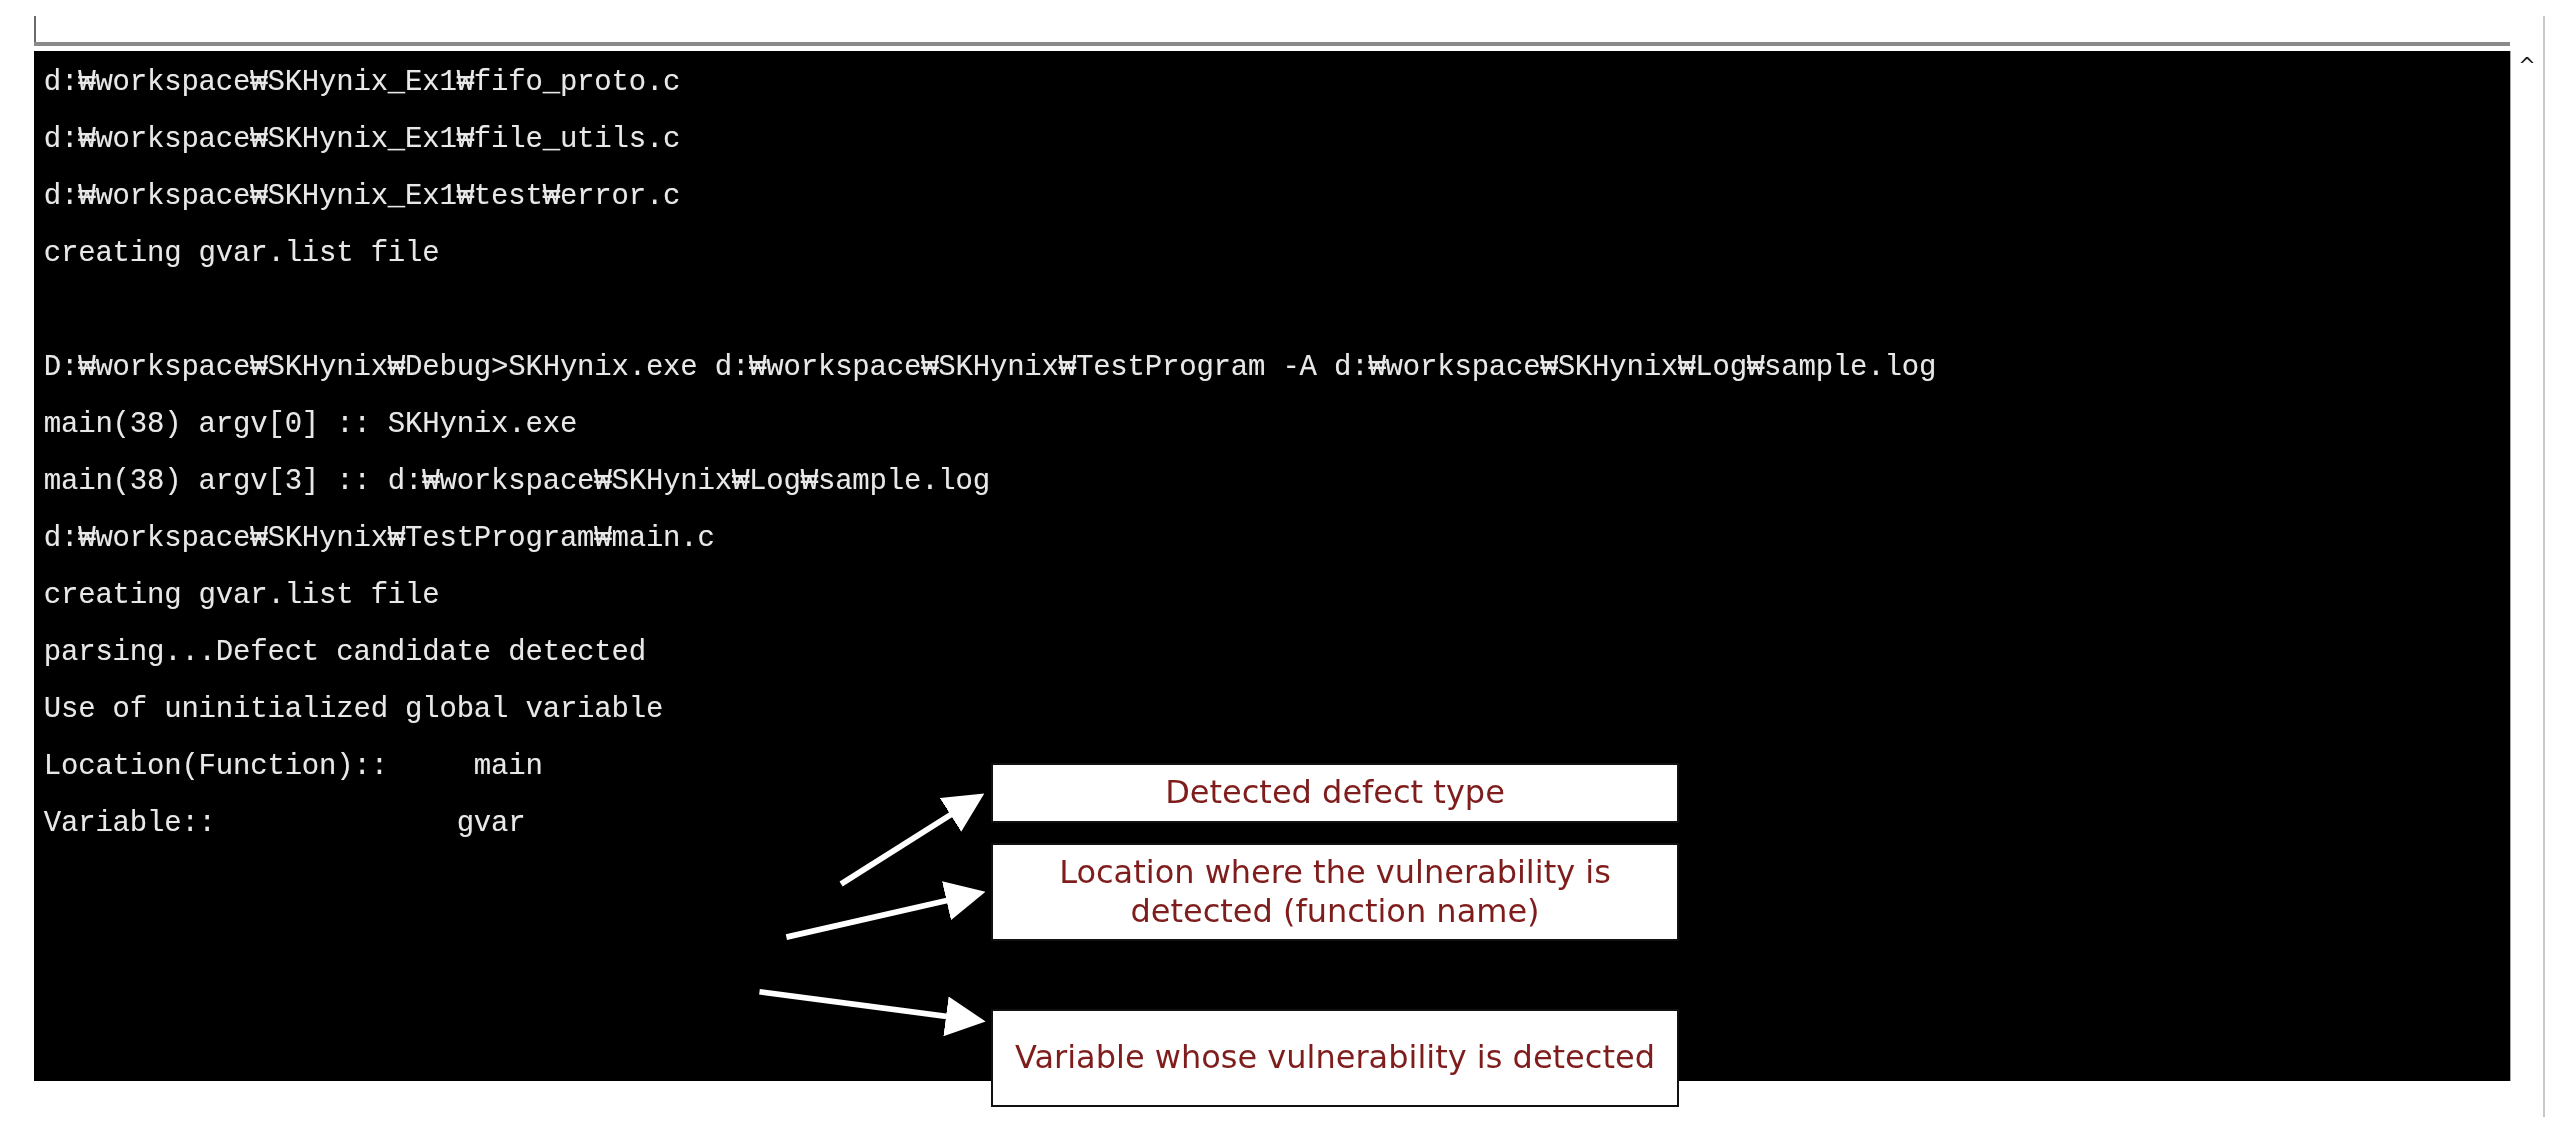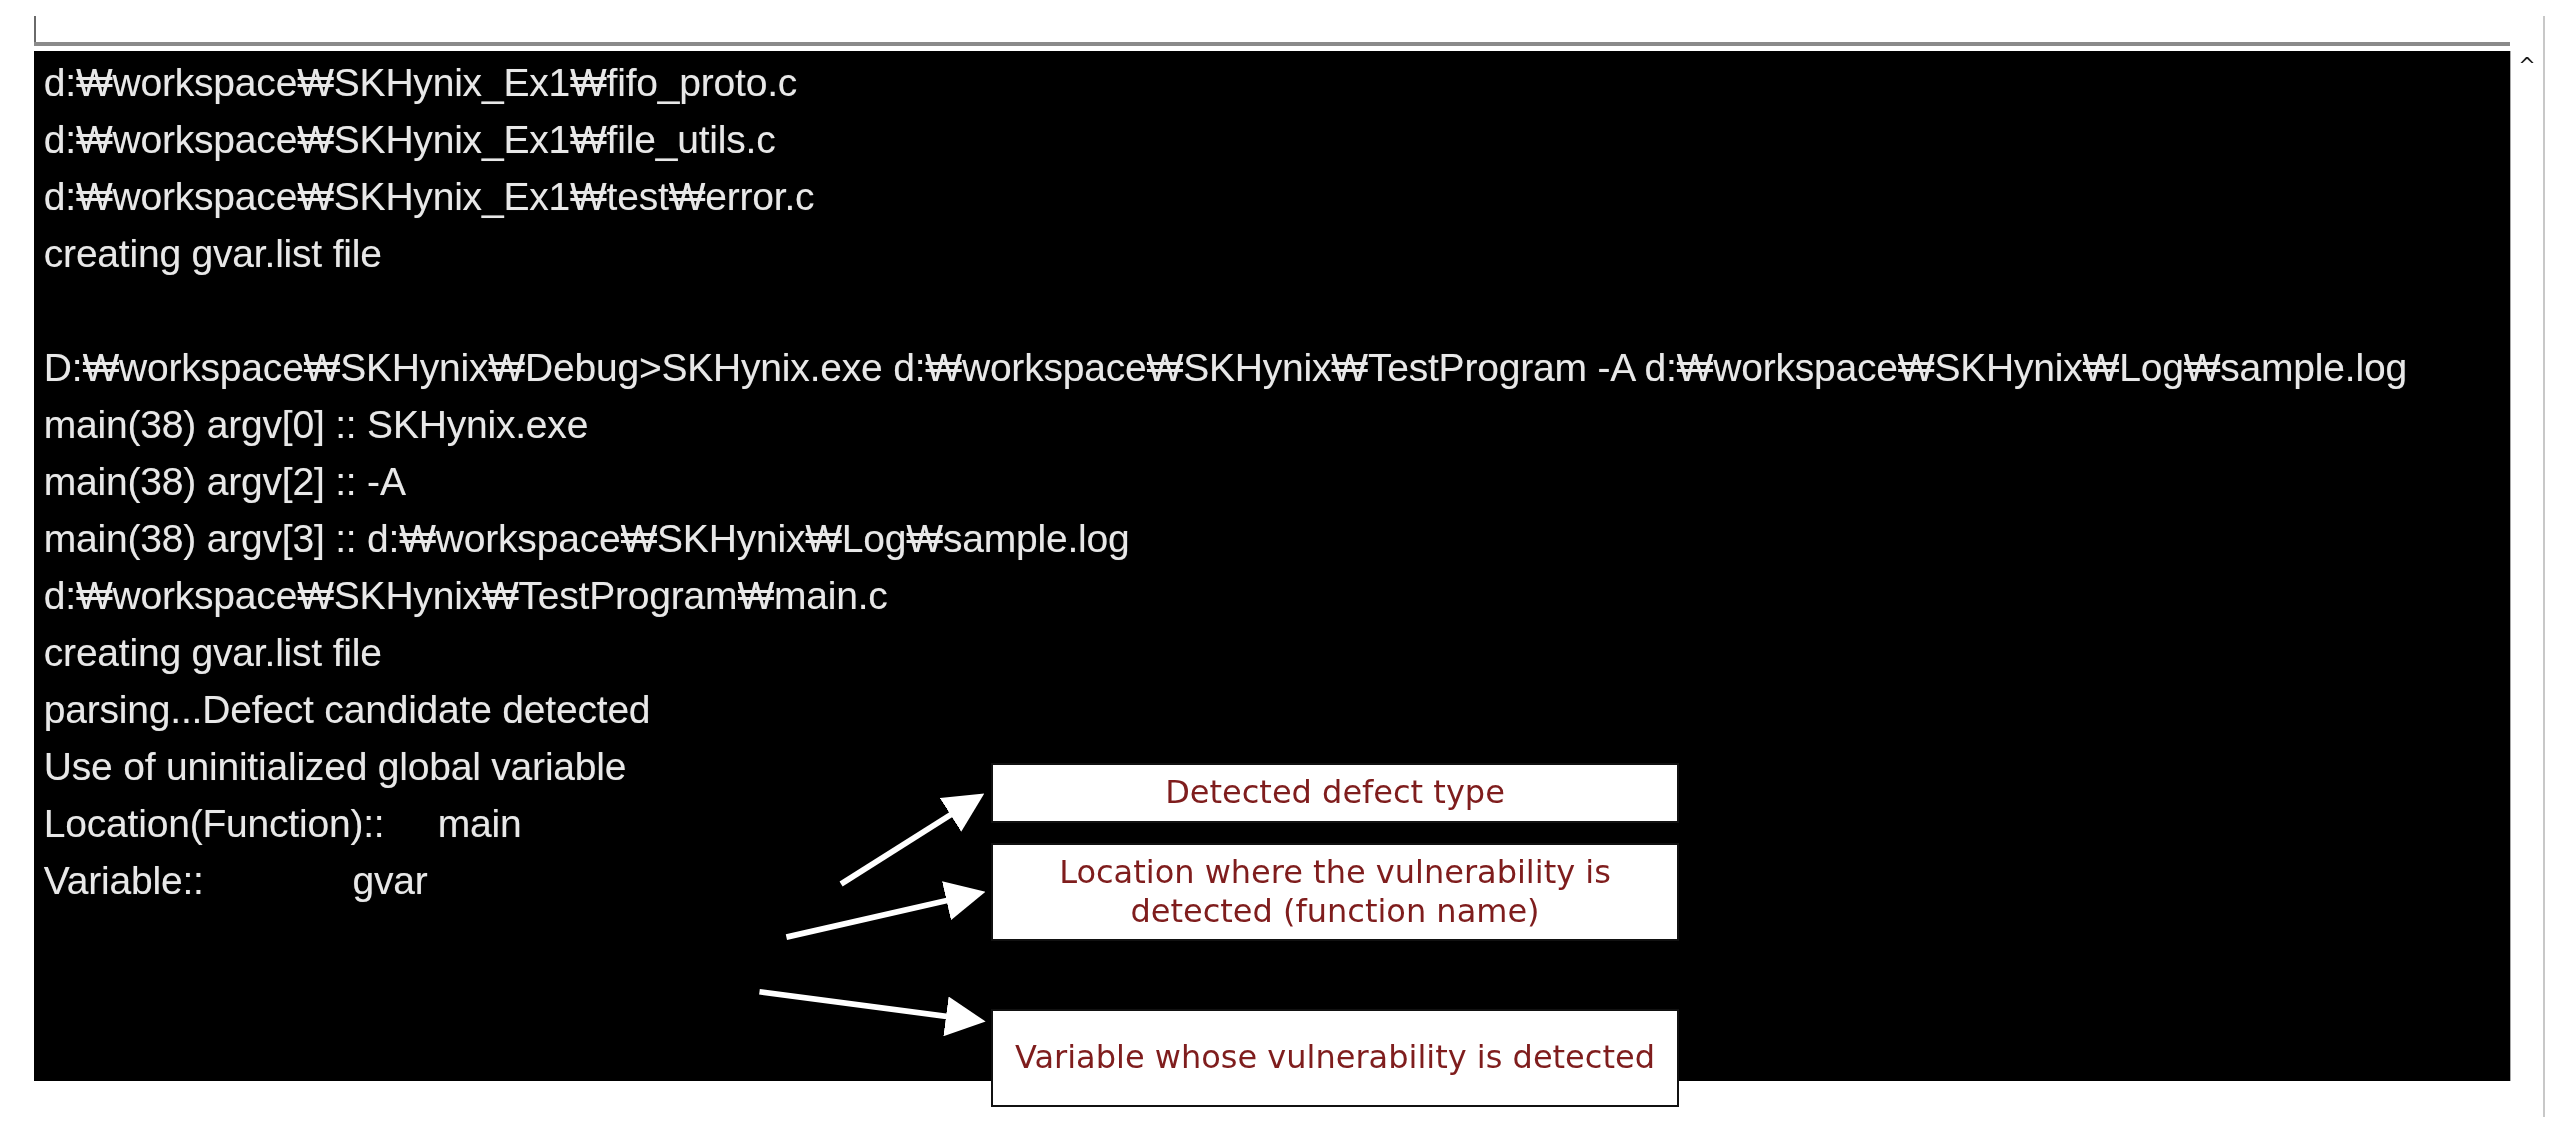--- a/index.html
+++ b/index.html
@@ -17,22 +17,22 @@
     width:2476px;height:1030px;
     background:#000000;
   }
   #console-text{
     position:absolute;
     left:9.8px;top:3.3px;
     width:2392px;
   }
   .console-line{
     color:#e8e8e8;
-    font-family:Liberation Sans, sans-serif;
-    font-size:39px;
+    font-family:Liberation Mono, monospace;
+    font-size:29px;
     line-height:57px;
     height:57px;
     white-space:pre;
     letter-spacing:-0.2px;
     text-shadow:0 0 0.8px rgba(255,255,255,0.35);
   }
   .console-line.blank{color:transparent;}
 
   
   #scrollbar{
@@ -102,21 +102,20 @@
 
   <div id="console-window">
     <div id="console-text">
       <div class="console-line">d:₩workspace₩SKHynix_Ex1₩fifo_proto.c</div>
       <div class="console-line">d:₩workspace₩SKHynix_Ex1₩file_utils.c</div>
       <div class="console-line">d:₩workspace₩SKHynix_Ex1₩test₩error.c</div>
       <div class="console-line">creating gvar.list file</div>
       <div class="console-line blank"> </div>
       <div class="console-line">D:₩workspace₩SKHynix₩Debug&gt;SKHynix.exe d:₩workspace₩SKHynix₩TestProgram -A d:₩workspace₩SKHynix₩Log₩sample.log</div>
       <div class="console-line">main(38) argv[0] :: SKHynix.exe</div>
-      <div class="console-line">main(38) argv[2] :: -A</div>
       <div class="console-line">main(38) argv[3] :: d:₩workspace₩SKHynix₩Log₩sample.log</div>
       <div class="console-line">d:₩workspace₩SKHynix₩TestProgram₩main.c</div>
       <div class="console-line">creating gvar.list file</div>
       <div class="console-line">parsing...Defect candidate detected</div>
       <div class="console-line">Use of uninitialized global variable</div>
       <div class="console-line">Location(Function)::     main</div>
       <div class="console-line">Variable::              gvar</div>
     </div>
   </div>
 

